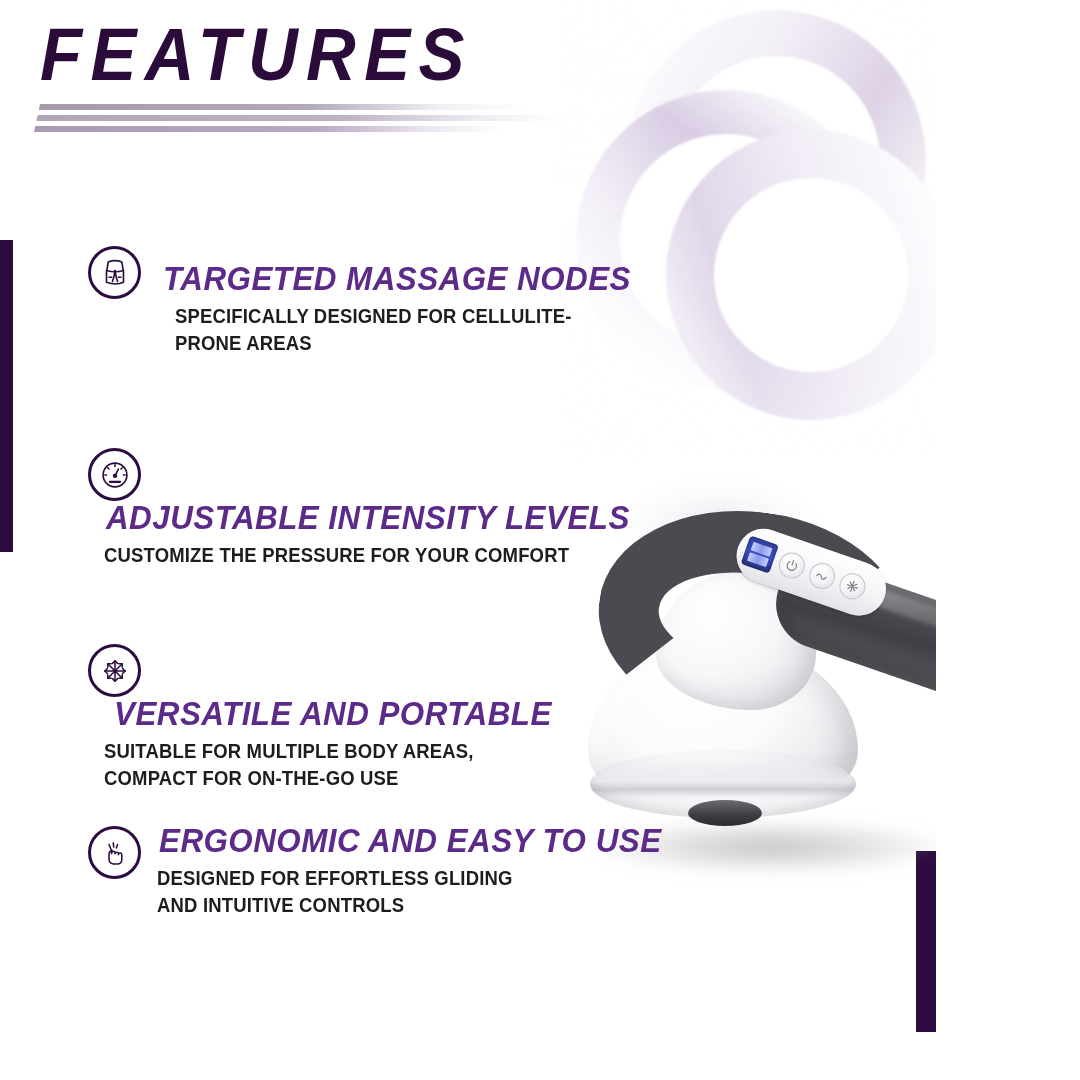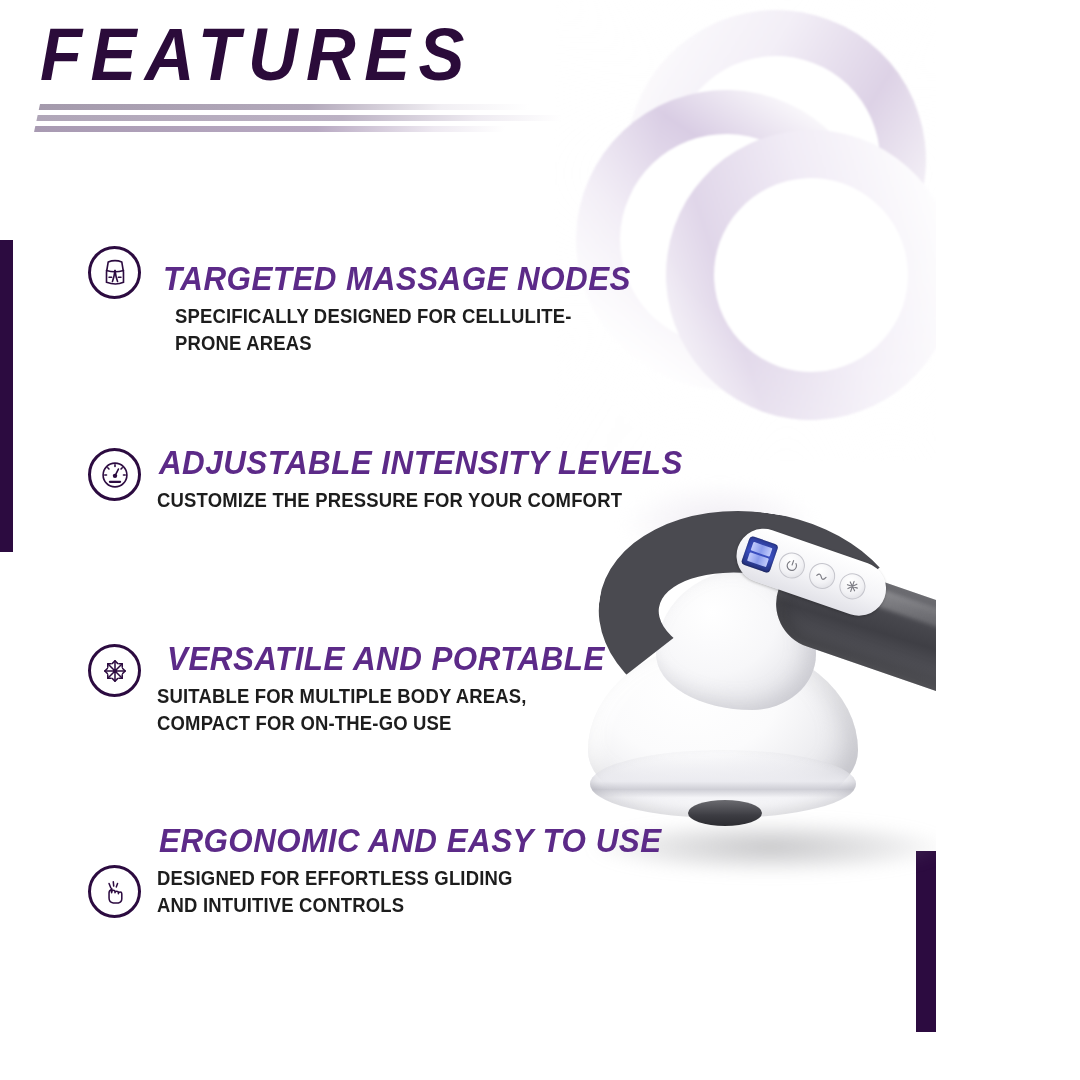--- a/index.html
+++ b/index.html
@@ -129,23 +129,23 @@
     left: 0;
     top: 232px;
     width: 700px;
   }
   .feature {
     position: absolute;
     display: flex;
     align-items: flex-start;
   }
   .feature-1 { left: 88px; top: 12px;  }
-  .feature-2 { left: 88px; top: 214px; }
-  .feature-3 { left: 88px; top: 410px; }
-  .feature-4 { left: 88px; top: 592px; align-items: flex-end; }
+  .feature-2 { left: 88px; top: 214px; flex-direction: column; }
+  .feature-3 { left: 88px; top: 410px; flex-direction: column; }
+  .feature-4 { left: 88px; top: 592px; }
 
   .icon-badge {
     flex: 0 0 auto;
     width: 53px;
     height: 53px;
     border-radius: 50%;
     border: 3.5px solid #2c0b40;
     box-sizing: border-box;
     display: flex;
     align-items: center;

